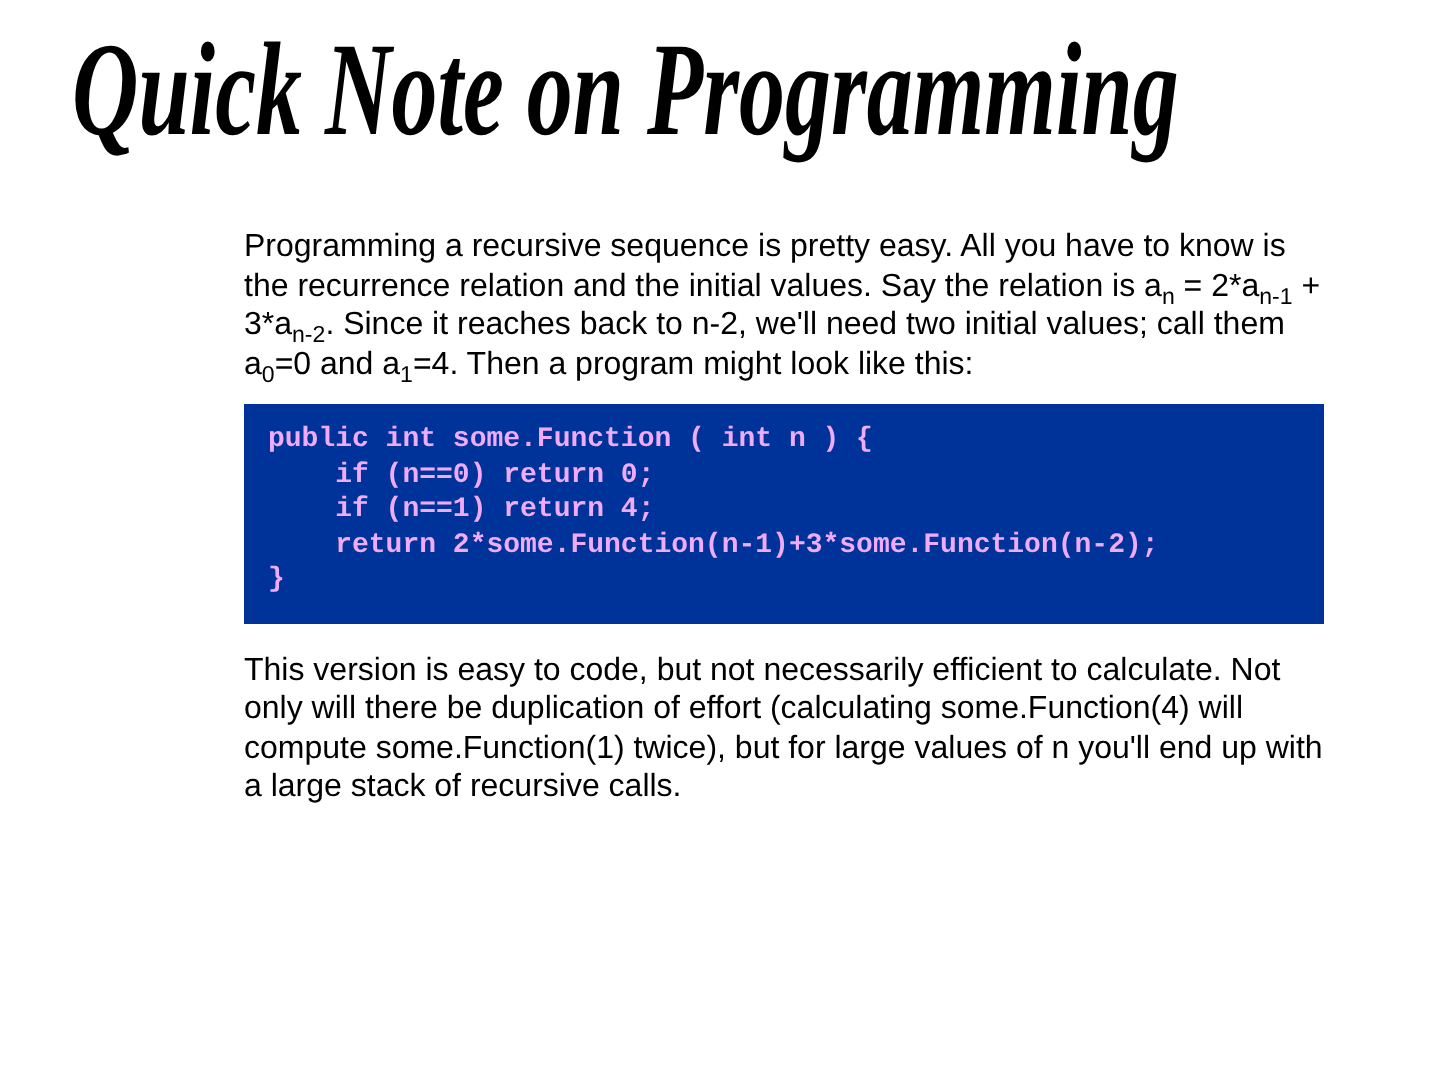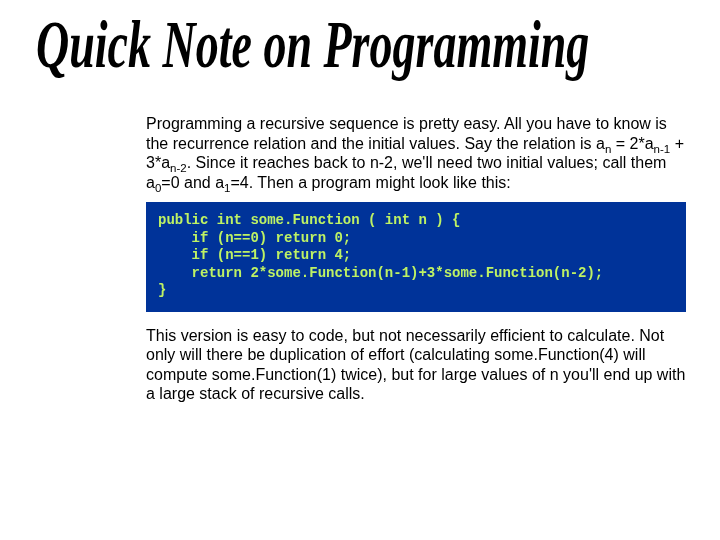--- a/index.html
+++ b/index.html
@@ -28,31 +28,31 @@
     font-weight: bold;
     font-style: italic;
     letter-spacing: 0px;
     transform: scaleY(1.45);
     transform-origin: top left;
     white-space: nowrap;
   }
   .body {
     position: absolute;
     top: 114px;
-    left: 124px;
+    left: 100px;
     width: 540px;
     font-size: 16px;
     line-height: 1.22;
   }
   .para {
     margin: 0 0 10px 0;
   }
   .codebox {
     background: #003399;
-    color: #bef264;
+    color: #f0abfc;
     font-family: "Courier New", Courier, monospace;
     font-size: 14px;
     font-weight: bold;
     line-height: 1.25;
     padding: 10px 12px 12px 12px;
     margin: 6px 0 14px 0;
     white-space: pre;
   }
   sub {
     font-size: 0.72em;

